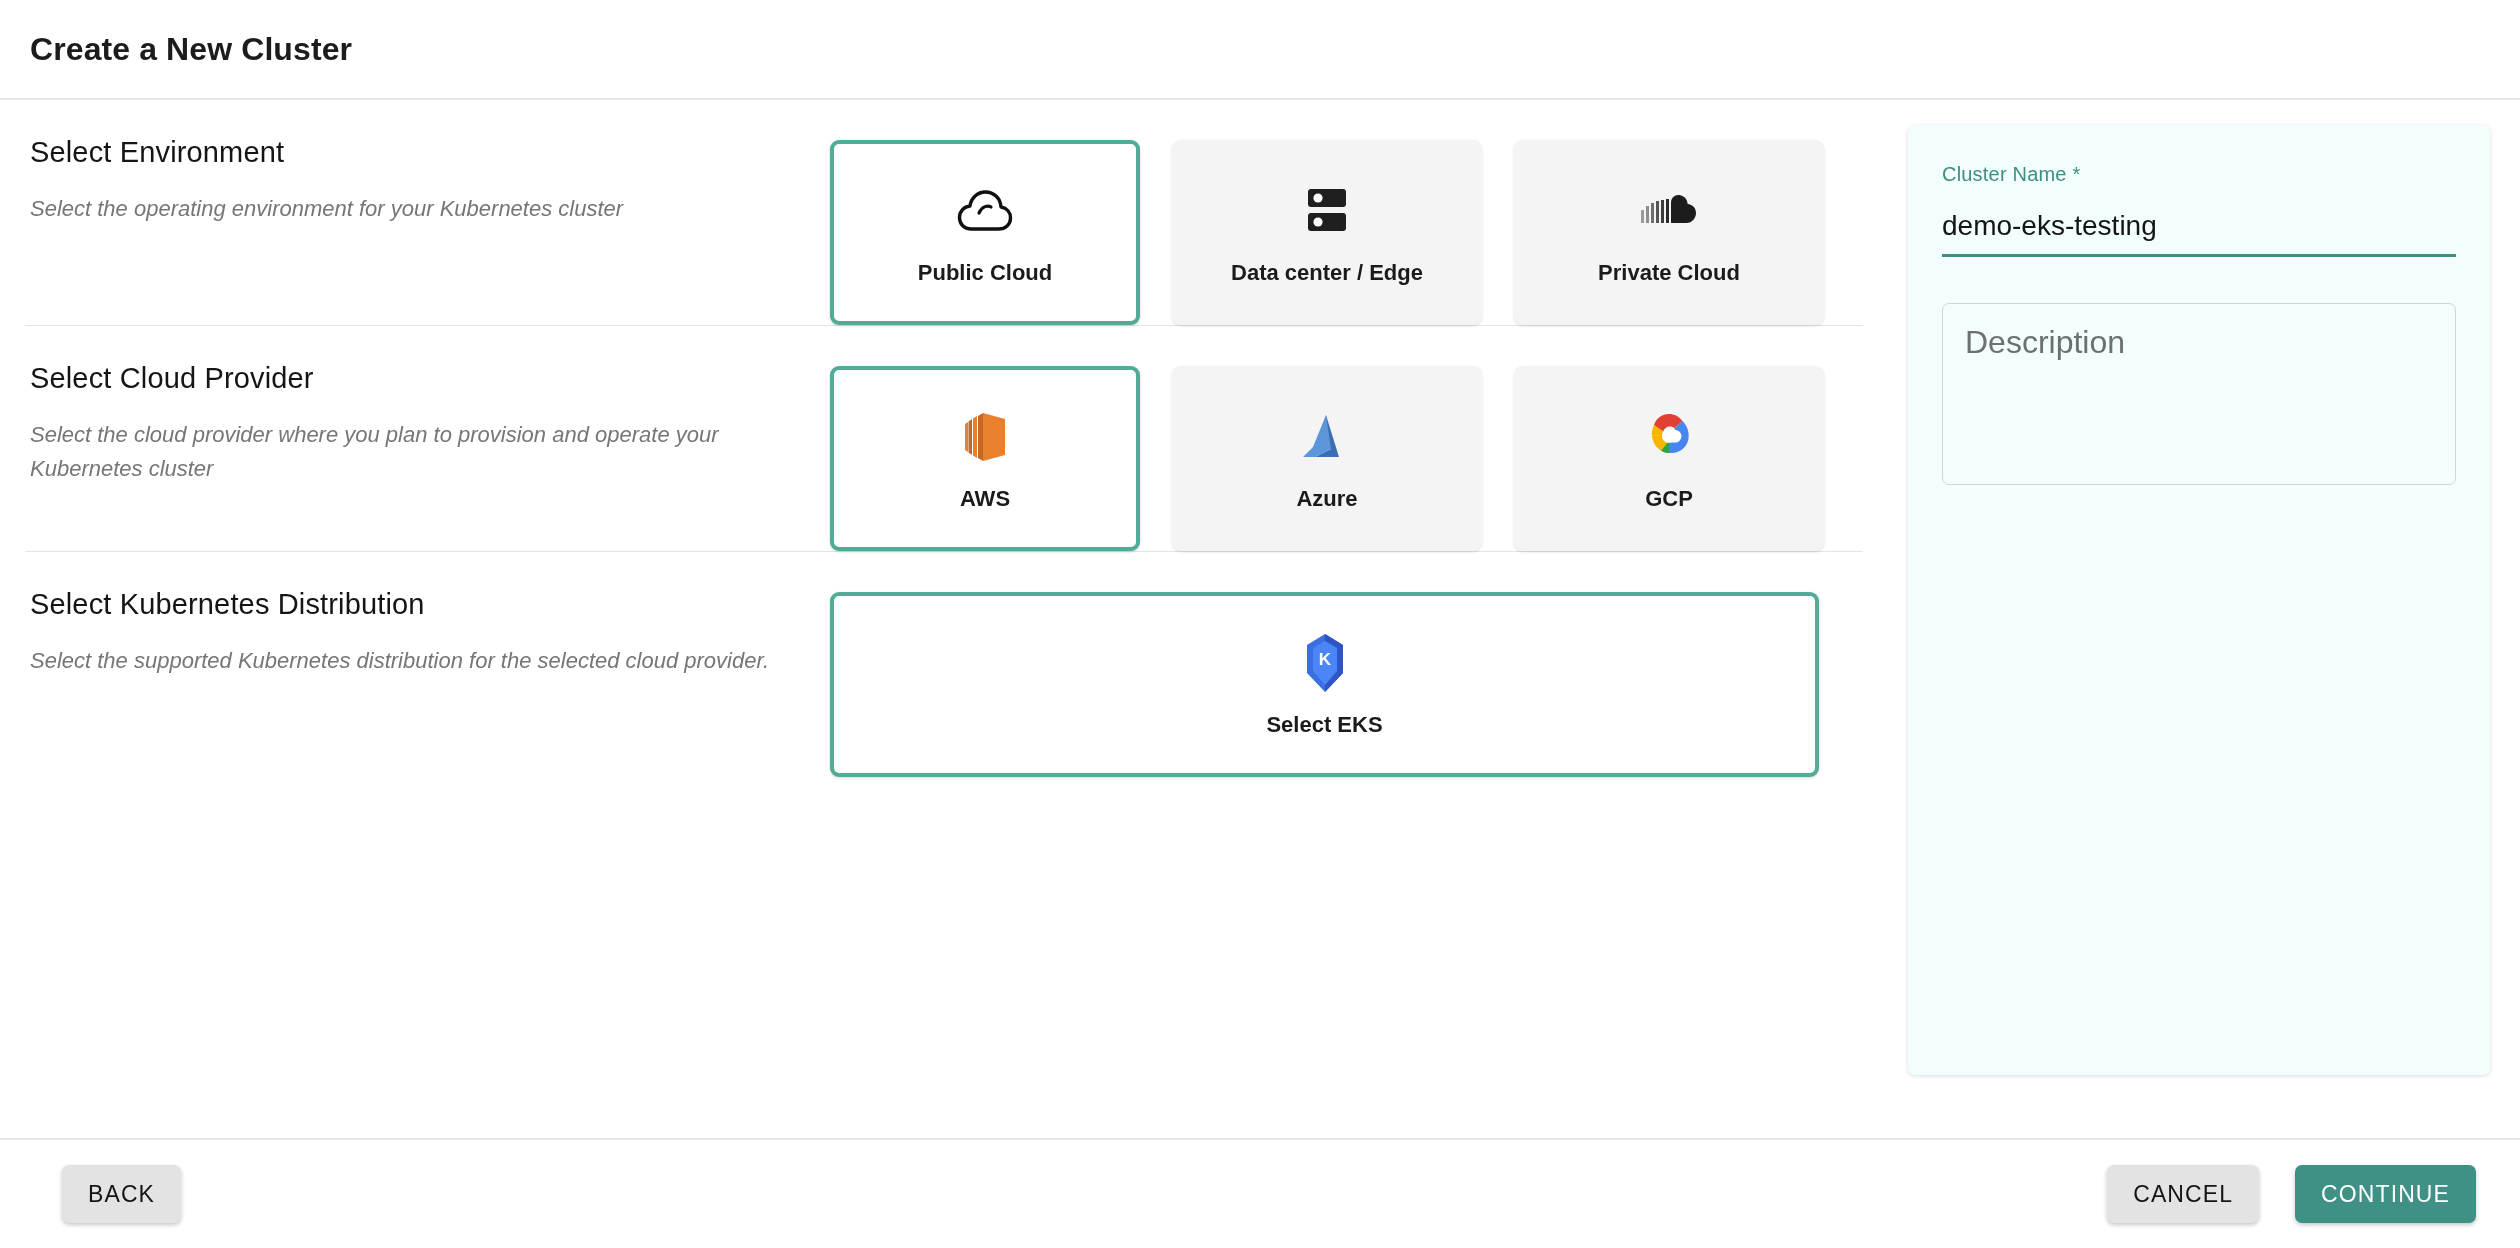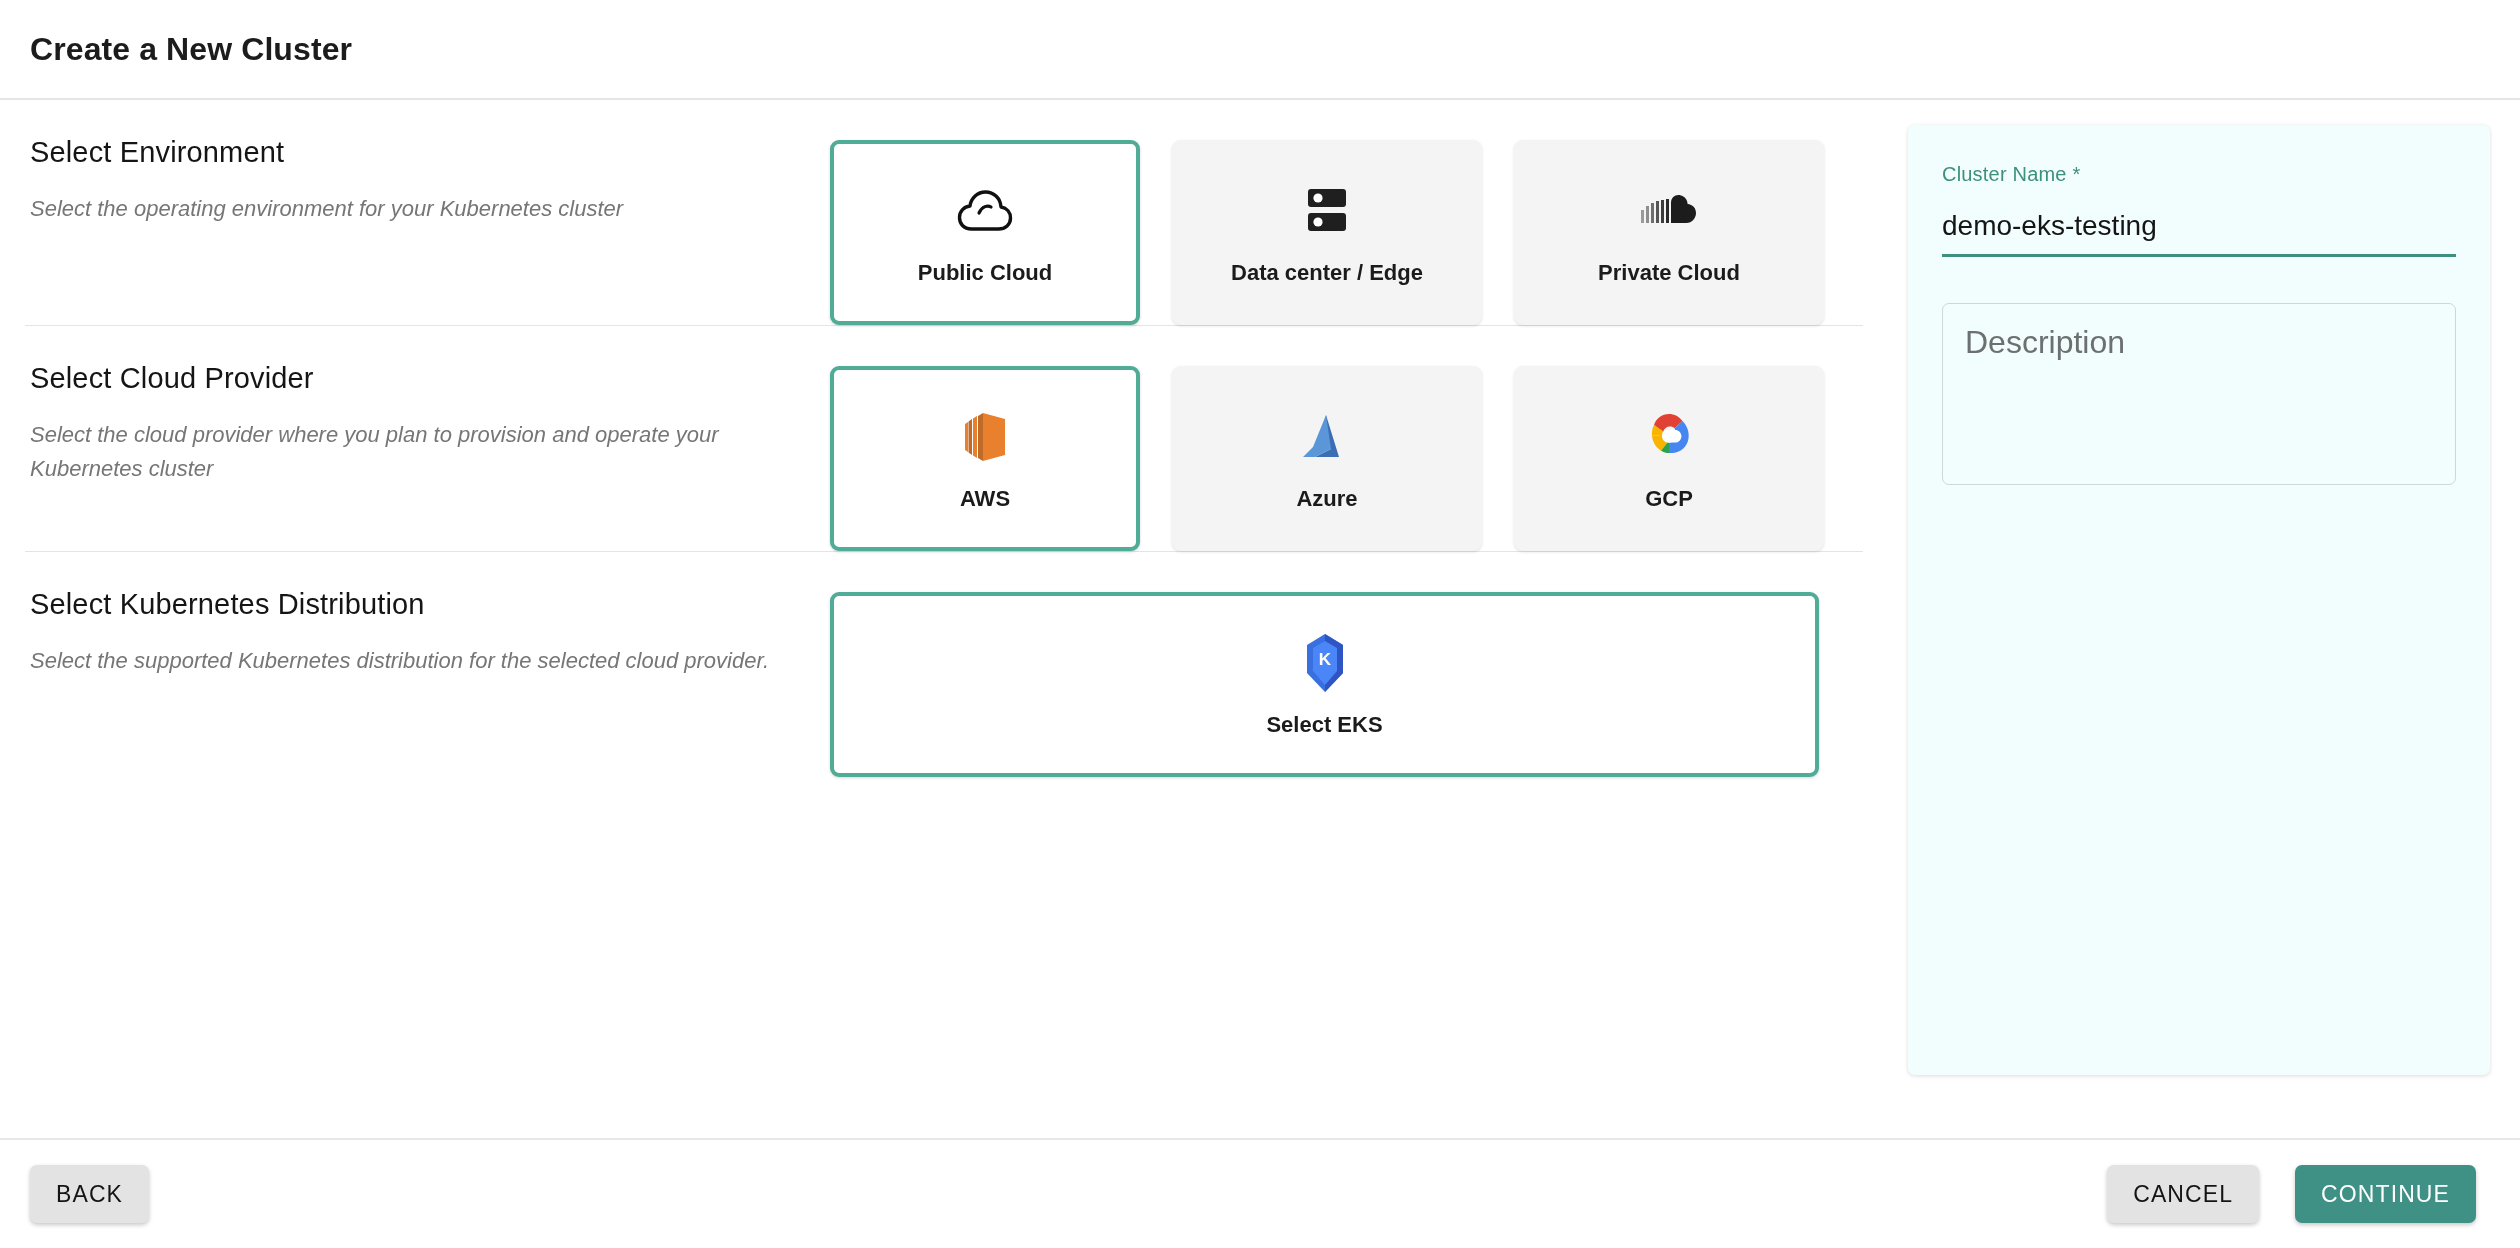--- a/index.html
+++ b/index.html
@@ -178,20 +178,21 @@
   .desc-box::placeholder { color: #6c7070; }
 
   
   .footer {
     height: 108px;
     flex: 0 0 108px;
     display: flex;
     align-items: center;
     padding: 16px 30px;
     background: #ffffff;
+    margin-left: 32px;
   }
   .btn {
     border: none;
     border-radius: 7px;
     font-size: 23px;
     font-family: "Liberation Sans", sans-serif;
     letter-spacing: 1.1px;
     cursor: pointer;
     box-shadow: 0 2px 4px rgba(0,0,0,0.22);
     padding: 0 26px;

